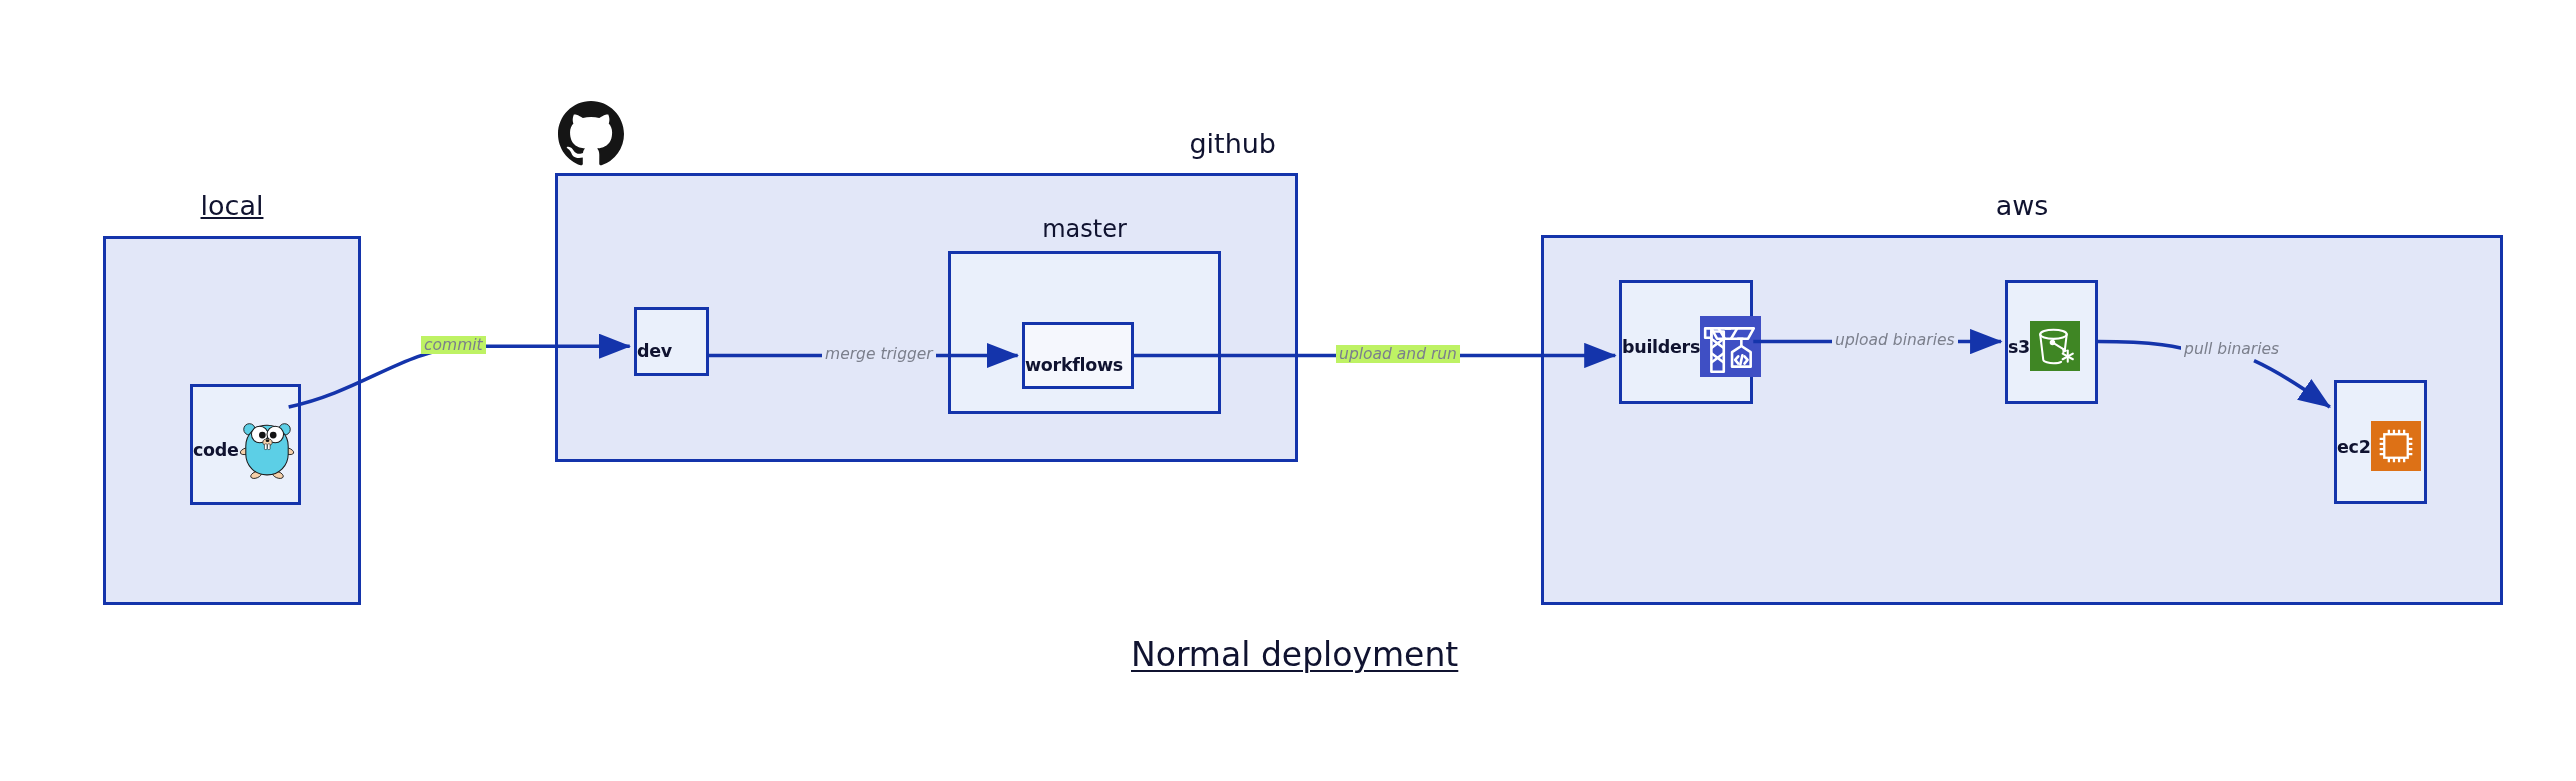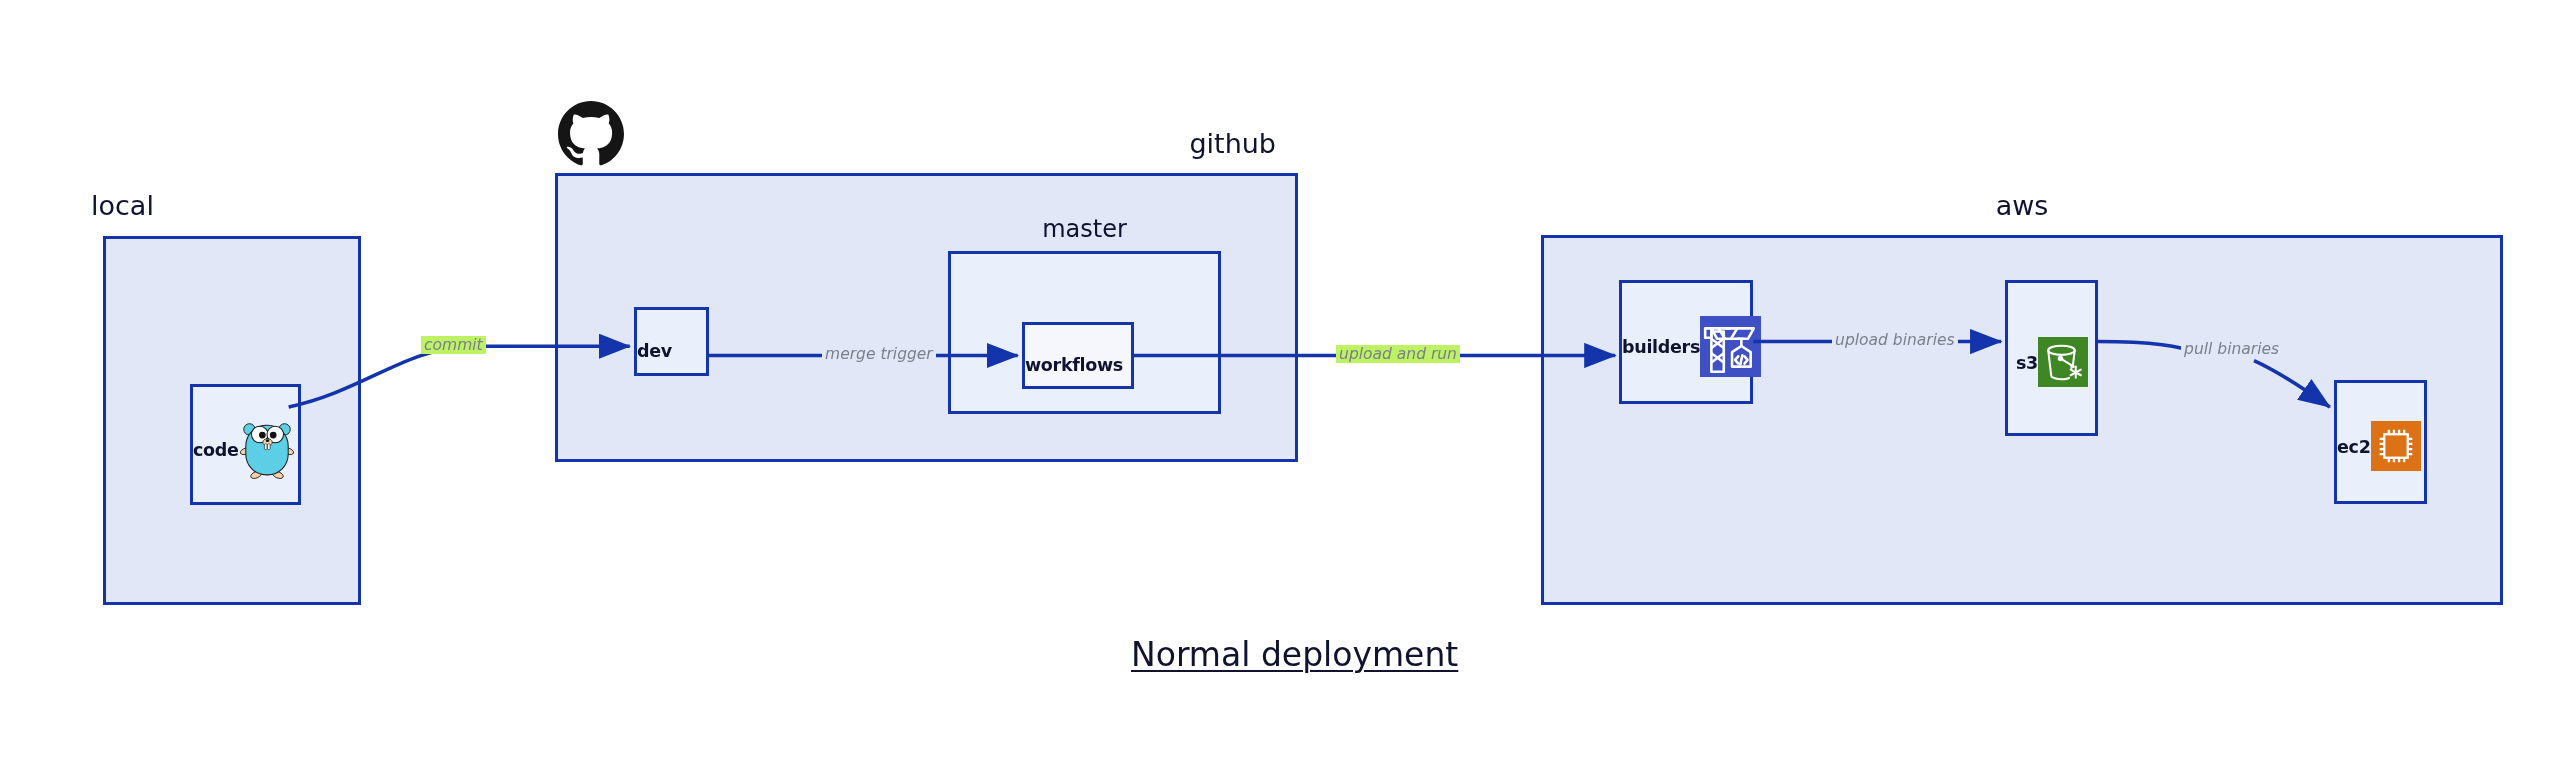--- a/index.html
+++ b/index.html
@@ -121,21 +121,21 @@
     white-space: nowrap;
     z-index: 6;
   }
 </style>
 </head>
 <body>
 
 <div id="stage">
 
   <div class="group" style="left:103px; top:236px; width:258px; height:369px;"></div>
-  <div class="group-label" style="left:91px; top:190px; width:258px; ">local</div>
+  <div class="group-label" style="left:103px; top:190px; width:258px; text-align:center;text-decoration:underline;">local</div>
 
   <div class="node" style="left:178px; top:384px; width:111px; height:121px;margin-left:12px;">
     <div class="node-label">code</div>
     <div class="node-icon">
       <svg width="56" height="61" viewBox="0 0 108 118" xmlns="http://www.w3.org/2000/svg">
 
         <ellipse cx="14" cy="64" rx="12" ry="6" fill="#f5d0a9" stroke="#1a1a1a" stroke-width="1.6" transform="rotate(-18 14 64)"></ellipse>
         <ellipse cx="94" cy="64" rx="12" ry="6" fill="#f5d0a9" stroke="#1a1a1a" stroke-width="1.6" transform="rotate(18 94 64)"></ellipse>
 
         <ellipse cx="33" cy="110" rx="11" ry="6" fill="#f5d0a9" stroke="#1a1a1a" stroke-width="1.6" transform="rotate(-22 33 110)"></ellipse>
@@ -210,21 +210,21 @@
 
         <g fill="none" stroke="#ffffff" stroke-width="5" stroke-linecap="round" stroke-linejoin="round">
           <path d="M74 78 L68 85 L74 92"></path>
           <path d="M86 78 L92 85 L86 92"></path>
           <path d="M82 76 L78 94"></path>
         </g>
       </svg>
     </div>
   </div>
 
-  <div class="node" style="left:2005px; top:280px; width:93px; height:156px;padding-left:8px;">
+  <div class="node" style="left:2005px; top:280px; width:93px; height:124px;">
     <div class="node-label">s3</div>
     <div class="node-icon">
       <svg width="50" height="50" viewBox="0 0 98 98" xmlns="http://www.w3.org/2000/svg">
         <rect x="0" y="0" width="98" height="98" fill="#3f8624"></rect>
         <g fill="none" stroke="#ffffff" stroke-width="4" stroke-linecap="round" stroke-linejoin="round">
 
           <ellipse cx="46" cy="26" rx="26" ry="9"></ellipse>
           <path d="M20 26 L26 76 C26 80 38 83 46 83 C52 83 58 82 61 80"></path>
           <path d="M72 26 L68 59"></path>
 

